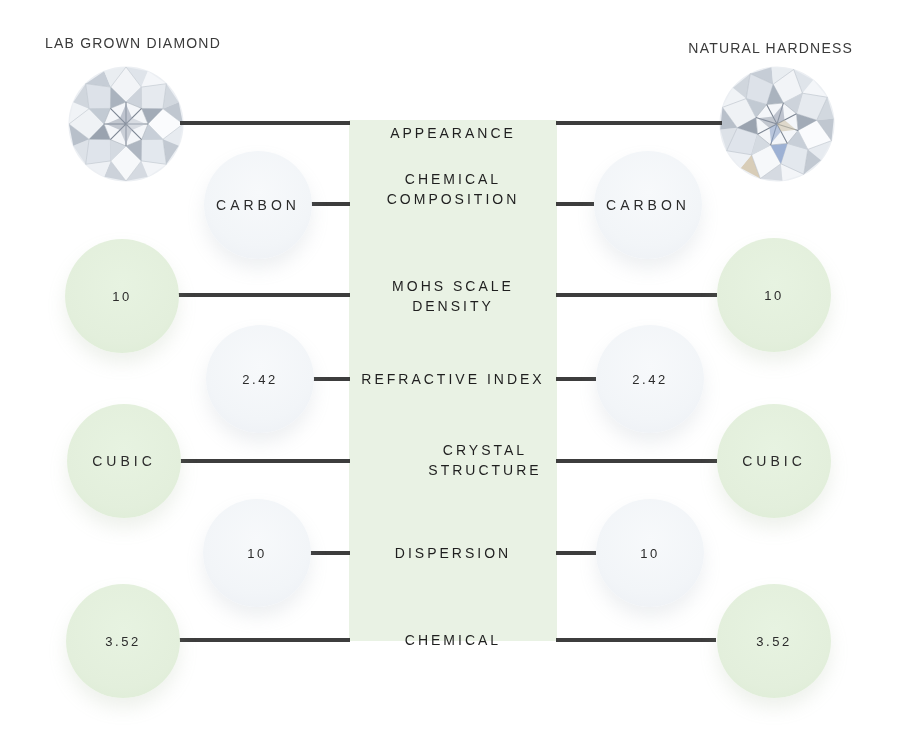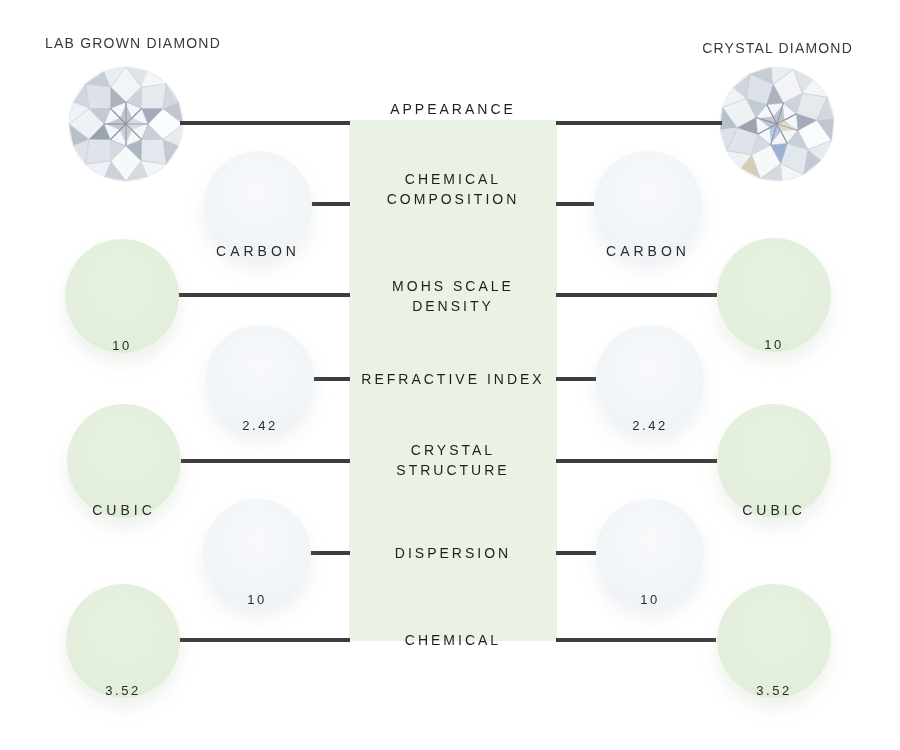--- a/index.html
+++ b/index.html
@@ -17,21 +17,21 @@
     position:absolute;left:349px;top:120px;width:208px;height:521px;
     background:#e9f2e4;
   }
   .row-label{
     position:absolute;left:349px;width:208px;text-align:center;
     font-size:14px;letter-spacing:3px;line-height:20px;color:#1f1f1f;
     font-weight:400;white-space:nowrap;
   }
   .hline{position:absolute;height:4px;background:#3d3d3d;}
   .circle{
-    position:absolute;border-radius:50%;display:flex;align-items:flex-end;justify-content:center;
+    position:absolute;border-radius:50%;display:flex;align-items:center;justify-content:center;
     font-size:14px;letter-spacing:4px;color:#2b2b2b;white-space:nowrap;
   }
   .circle.num{font-size:13px;letter-spacing:2.5px;}
   .circle.gray{
     width:108px;height:108px;
     background:radial-gradient(circle at 50% 38%, #f7f9fb 0%, #f2f5f8 62%, #eceff4 100%);
     box-shadow:0 10px 18px rgba(150,160,175,0.16);
   }
   .circle.green{
     width:114px;height:114px;
@@ -43,21 +43,21 @@
   .diamond.natural svg{transform:rotate(17deg);}
 </style>
 </head>
 <body>
 
 <div class="stage">
 
   <div class="band"></div>
 
   <div class="top-title left">LAB GROWN DIAMOND</div>
-  <div class="top-title right">CRYSTAL DIAMOND</div>
+  <div class="top-title right">NATURAL HARDNESS</div>
 
   <div class="diamond lab" style="left:66px;top:64px;">
     <svg viewBox="0 0 120 120" width="120" height="120">
       <circle cx="60" cy="60" r="57.6" fill="#eceff3"></circle>
       <polygon points="117,60 112.7,81.8 96.9,75.3" fill="#e7ebf0"></polygon>
       <polygon points="112.7,81.8 100.3,100.3 96.9,75.3" fill="#c2c9d2"></polygon>
       <polygon points="100.3,100.3 81.8,112.7 75.3,96.9" fill="#f3f5f8"></polygon>
       <polygon points="81.8,112.7 60,117 75.3,96.9" fill="#d5dae1"></polygon>
       <polygon points="60,117 38.2,112.7 44.7,96.9" fill="#ccd2da"></polygon>
       <polygon points="38.2,112.7 19.7,100.3 44.7,96.9" fill="#eef1f5"></polygon>
@@ -136,21 +136,21 @@
       <path d="M60,60 L82,60 M60,60 L75.6,75.6 M60,60 L60,82 M60,60 L44.4,75.6 M60,60 L38,60 M60,60 L44.4,44.4 M60,60 L60,38 M60,60 L75.6,44.4" stroke="#7e8794" stroke-width="1.1" fill="none"></path>
       <polygon points="60,60 66,54 60,40 54,54" fill="#9aa2b0" opacity="0.6"></polygon>
       <polygon points="60,60 66,66 60,80 54,66" fill="#8fa5c8" opacity="0.6"></polygon>
       <polygon points="60,60 54,54 40,60 54,66" fill="#8f97a5" opacity="0.5"></polygon>
       <polygon points="60,60 66,54 80,60 66,66" fill="#cfc4ac" opacity="0.6"></polygon>
     </svg>
   </div>
 
   <div class="hline" style="left:180px;top:121px;width:170px;"></div>
   <div class="hline" style="left:556px;top:121px;width:166px;"></div>
-  <div class="row-label" style="top:99px;">
+  <div class="row-label" style="top:123px;">
     <div>APPEARANCE</div>
   </div>
 
   <div class="hline" style="left:310px;top:202px;width:40px;"></div>
   <div class="hline" style="left:556px;top:202px;width:38px;"></div>
   <div class="row-label" style="top:169px;">
     <div>CHEMICAL</div>
     <div>COMPOSITION</div>
   </div>
   <div class="circle gray" style="left:204px;top:151px;">
@@ -180,21 +180,21 @@
   </div>
   <div class="circle gray num" style="left:206px;top:325px;">
       <span>2.42</span>
     </div>
   <div class="circle gray num" style="left:596px;top:325px;">
       <span>2.42</span>
     </div>
 
   <div class="hline" style="left:180px;top:459px;width:170px;"></div>
   <div class="hline" style="left:556px;top:459px;width:161px;"></div>
-  <div class="row-label" style="top:440px;">
+  <div class="row-label" style="top:440px;margin-left:32px;">
     <div>CRYSTAL</div>
     <div>STRUCTURE</div>
   </div>
   <div class="circle green" style="left:67px;top:404px;">
       <span>CUBIC</span>
     </div>
   <div class="circle green" style="left:717px;top:404px;">
       <span>CUBIC</span>
     </div>
 

